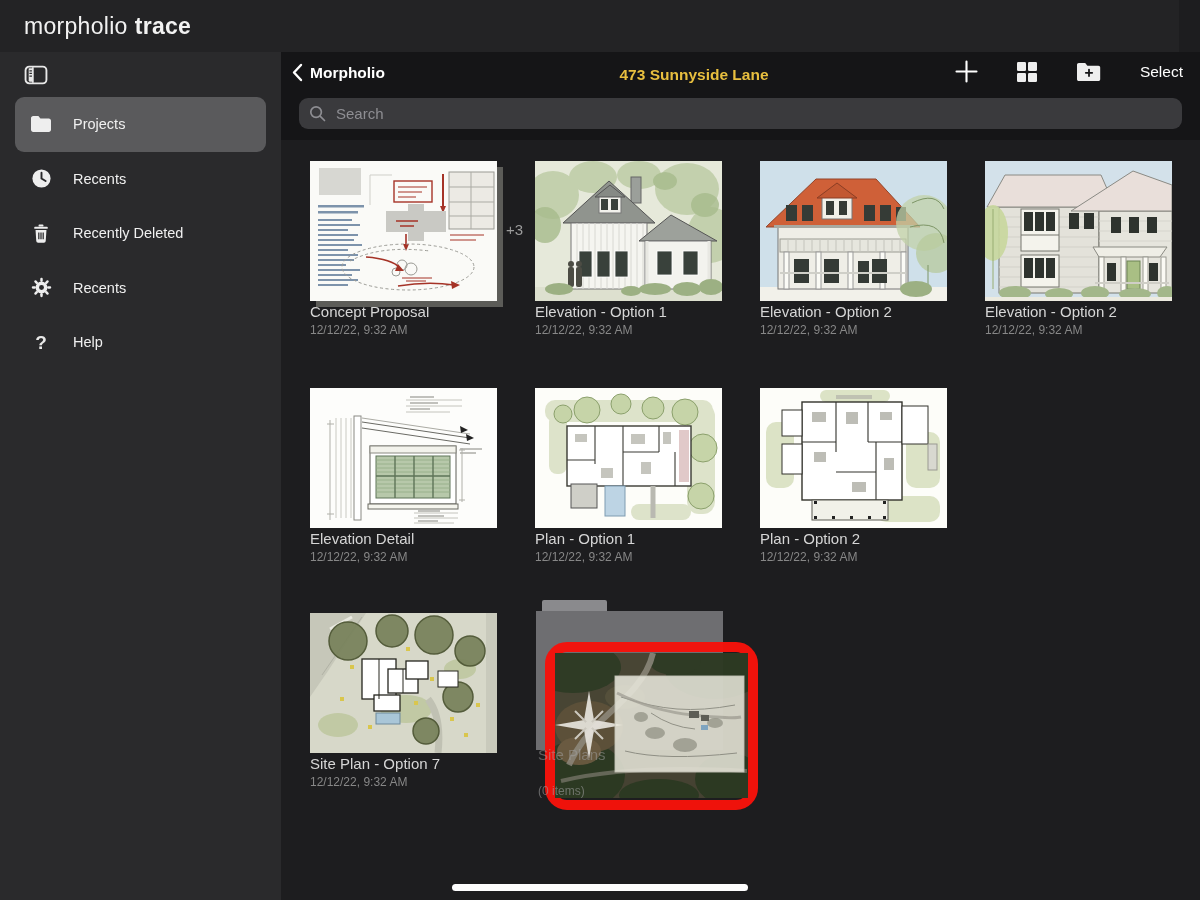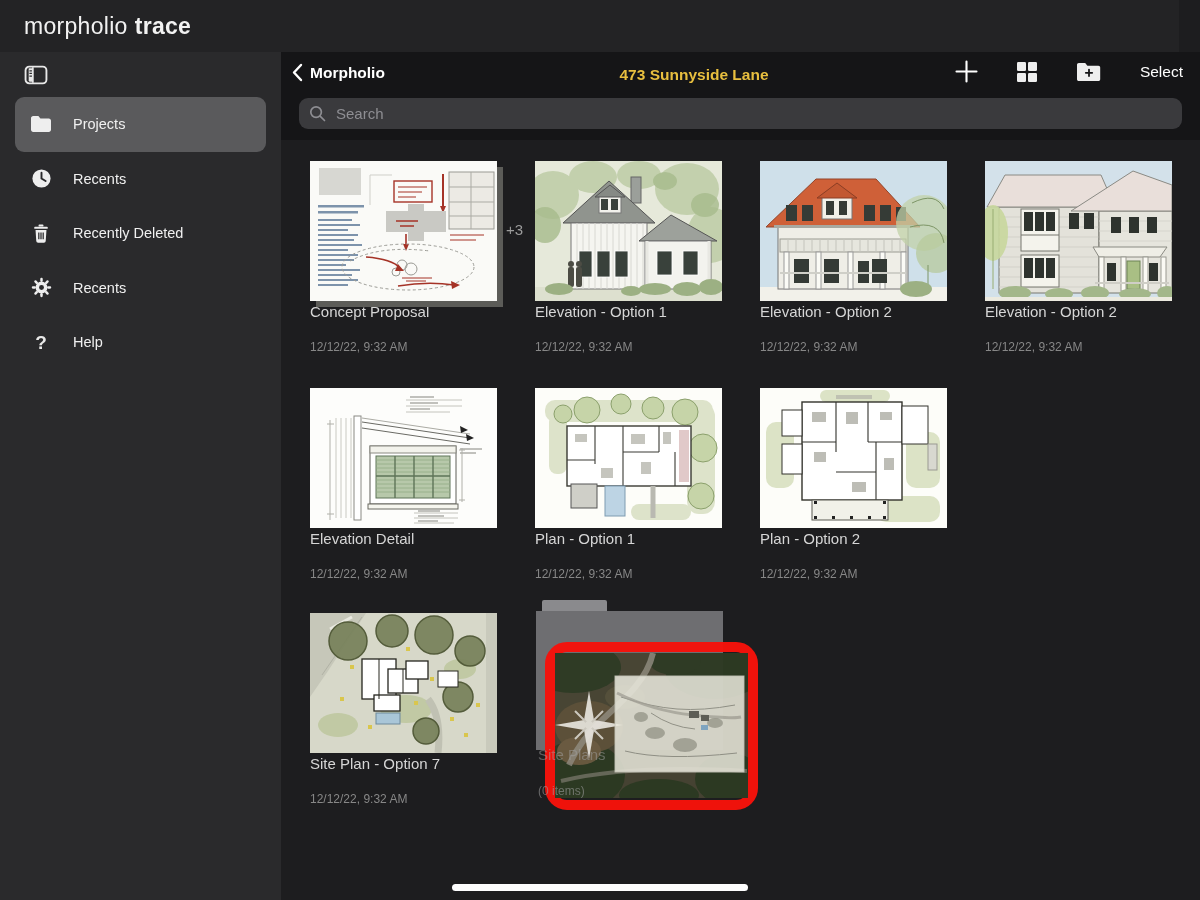--- a/index.html
+++ b/index.html
@@ -33,21 +33,21 @@
   .search-field{position:absolute;left:299px;top:98px;width:883px;height:31px;background:#3a3a3d;border-radius:9px;display:flex;align-items:center;box-sizing:border-box;padding:8px 10px;}
   .search-input{flex:1;margin-left:8px;background:transparent;border:none;outline:none;font-size:15px;color:#eee;font-family:inherit;}
   .search-input::placeholder{color:#8e8e93;}
   
   .card{position:absolute;width:187px;cursor:pointer;}
   .thumb{width:187px;height:140px;background:#fff;overflow:hidden;position:relative;}
   .thumb svg{display:block;}
   .thumb.stack{box-shadow:6px 6px 0 0 #5c5c58;}
   .badge{position:absolute;left:196px;top:60px;font-size:15px;color:#9c9c9c;}
   .card-title{margin-top:2px;font-size:15px;color:#d6d6d6;}
-  .card-date{margin-top:20px;font-size:12px;color:#878787;}
+  .card-date{margin-top:3px;font-size:12px;color:#878787;}
   
   .folder-tab{position:absolute;left:542px;top:600px;width:65px;height:11px;background:#8a8a8d;border-radius:2px 2px 0 0;}
   .folder-body{position:absolute;left:536px;top:611px;width:187px;height:139px;background:#6e6e71;}
   .drag-item{position:absolute;left:545px;top:642px;width:213px;height:168px;opacity:.97;z-index:2;}
   .drag-ring{position:absolute;left:0;top:0;width:213px;height:168px;box-sizing:border-box;border:10px solid #f6120b;border-radius:22px;}
   .drag-thumb{position:absolute;left:10px;top:11px;width:193px;height:145px;overflow:hidden;}
   .drop-label{position:absolute;left:538px;top:746px;font-size:15px;color:#a3a3a3;opacity:.5;z-index:3;}
   .drop-count{position:absolute;left:538px;top:784px;font-size:12px;color:#9a9a9a;opacity:.6;z-index:3;}
   
   .home-indicator{position:absolute;left:452px;top:884px;width:296px;height:7px;background:#fefefe;border-radius:4px;cursor:grab;}

